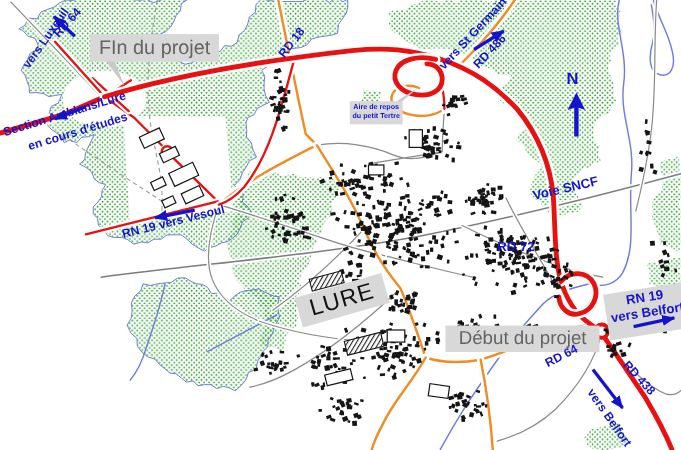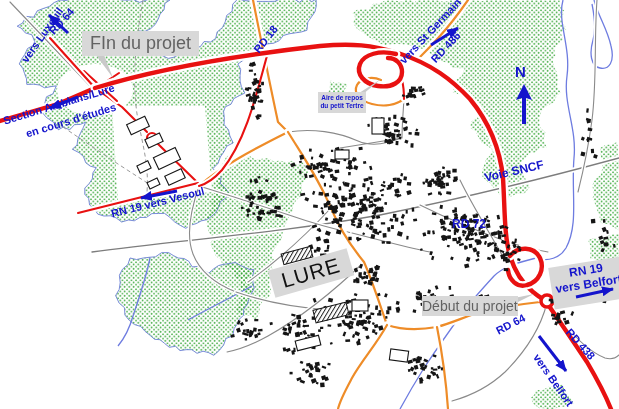--- a/index.html
+++ b/index.html
@@ -967,21 +967,21 @@
   <div class="callout" style="left:318px;top:92px;width:46px;font-size:6.5px;font-weight:bold;color:var(--label-blue);
               padding:2px 1px;text-align:center;line-height:1.3;">
     <div>Aire de repos</div>
     <div>du petit Tertre</div>
   </div>
   <div class="lbl" style="left:484px;top:165px;font-size:12px;transform:rotate(-13deg);">Voie SNCF</div>
   <div class="lbl" style="left:452px;top:218px;font-size:12px;">RD 72</div>
   <div class="lbl" style="left:110px;top:196px;font-size:11px;transform:rotate(-14deg);">RN 19 vers Vesoul</div>
   <div class="callout" style="left:270px;top:259px;font-size:21px;letter-spacing:1px;color:var(--lure-text);
               padding:2px 11px;transform:rotate(-16deg);">LURE</div>
-  <div class="callout" style="left:422px;top:296px;font-size:14px;padding:2px 0;">Début du projet</div>
+  <div class="callout" style="left:405px;top:296px;font-size:17px;padding:2px 12px;">Début du projet</div>
   <div class="callout" style="left:551px;top:262px;width:66px;font-size:12px;font-weight:bold;color:var(--label-blue);
               text-align:center;line-height:1.15;padding:2px 4px 12px;transform:rotate(-9deg);">
     <div>RN 19</div>
     <div>vers Belfort</div>
   </div>
   <div class="lbl" style="left:495px;top:318px;font-size:11px;transform:rotate(-27deg);">RD 64</div>
   <div class="lbl" style="left:562px;top:338px;font-size:11px;transform:rotate(48deg);">RD 438</div>
   <div class="lbl" style="left:523px;top:374px;font-size:11px;transform:rotate(55deg);">vers Belfort</div>
   <div class="lbl" style="left:515px;top:64px;font-size:15px;">N</div>
 

